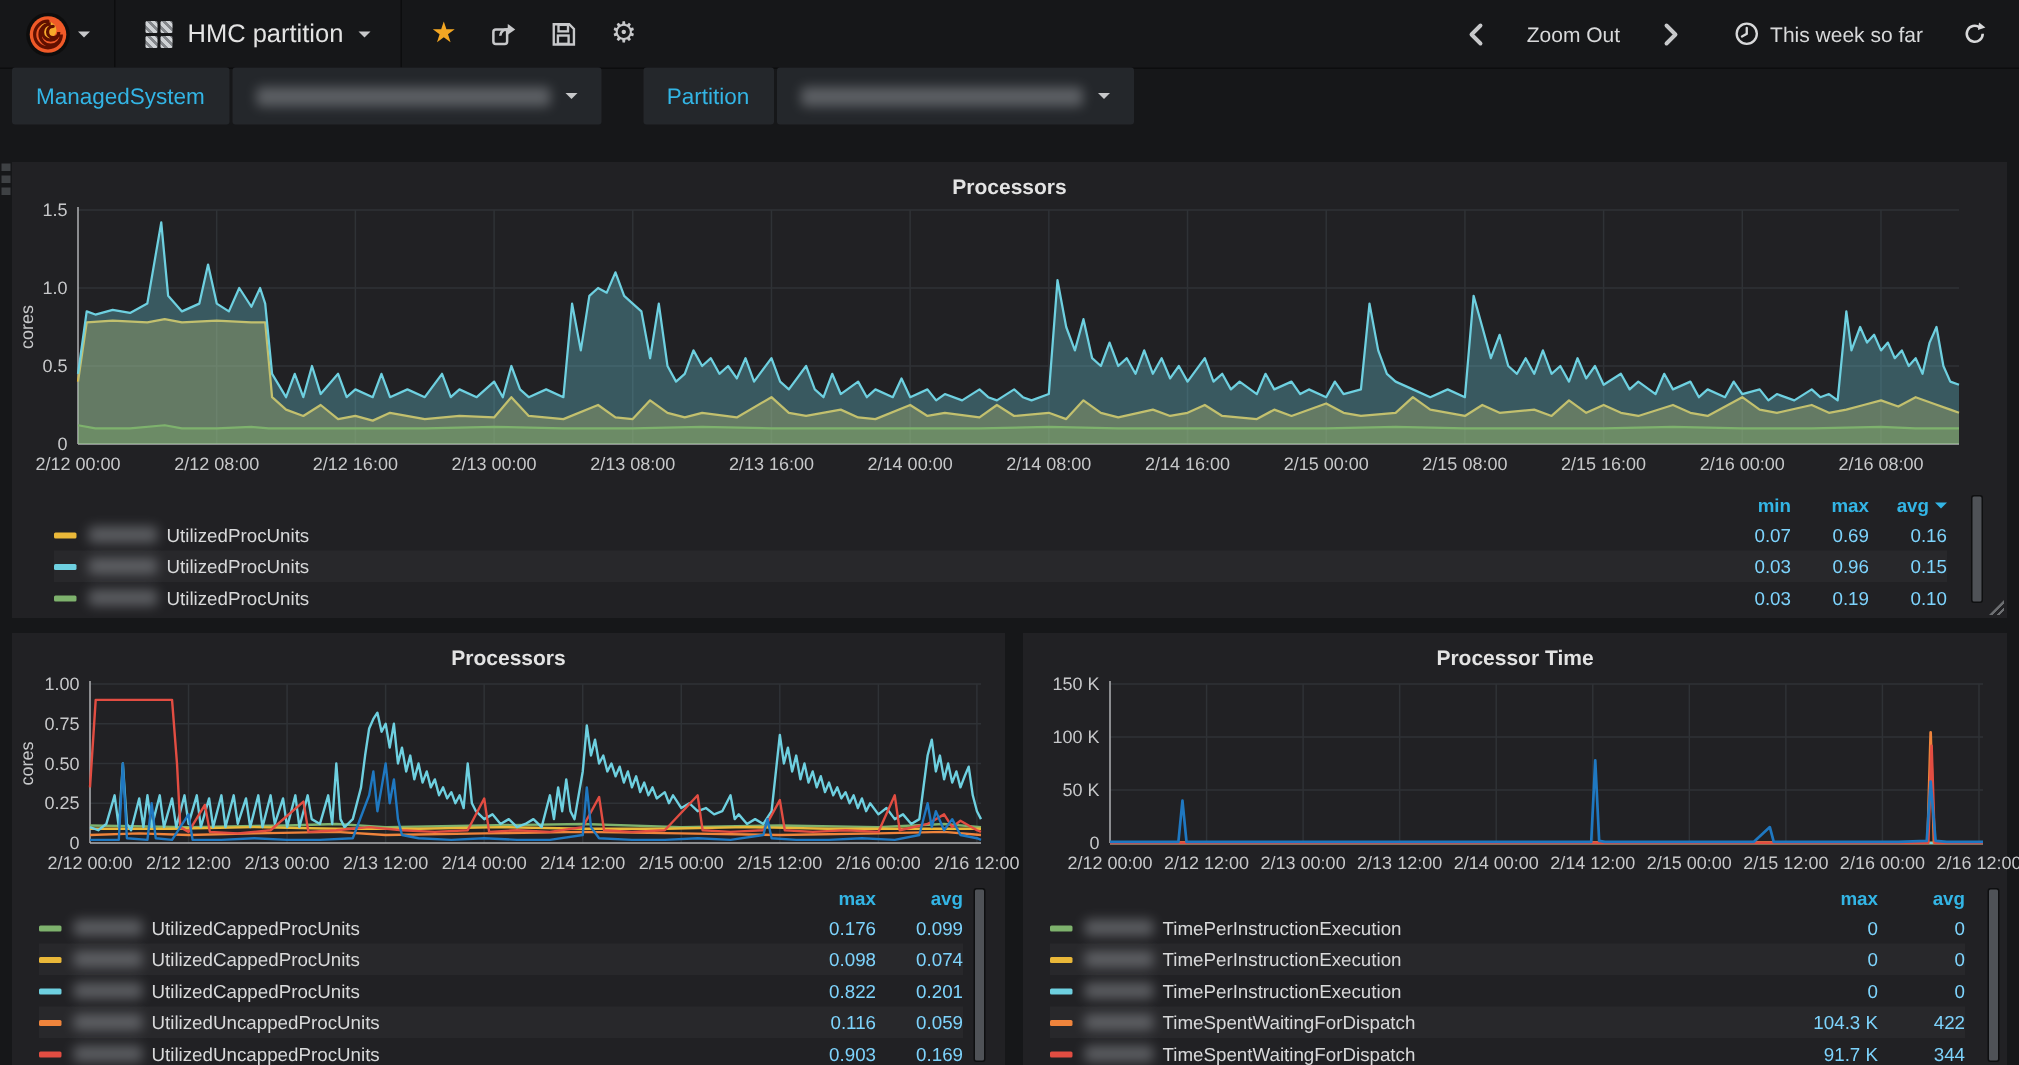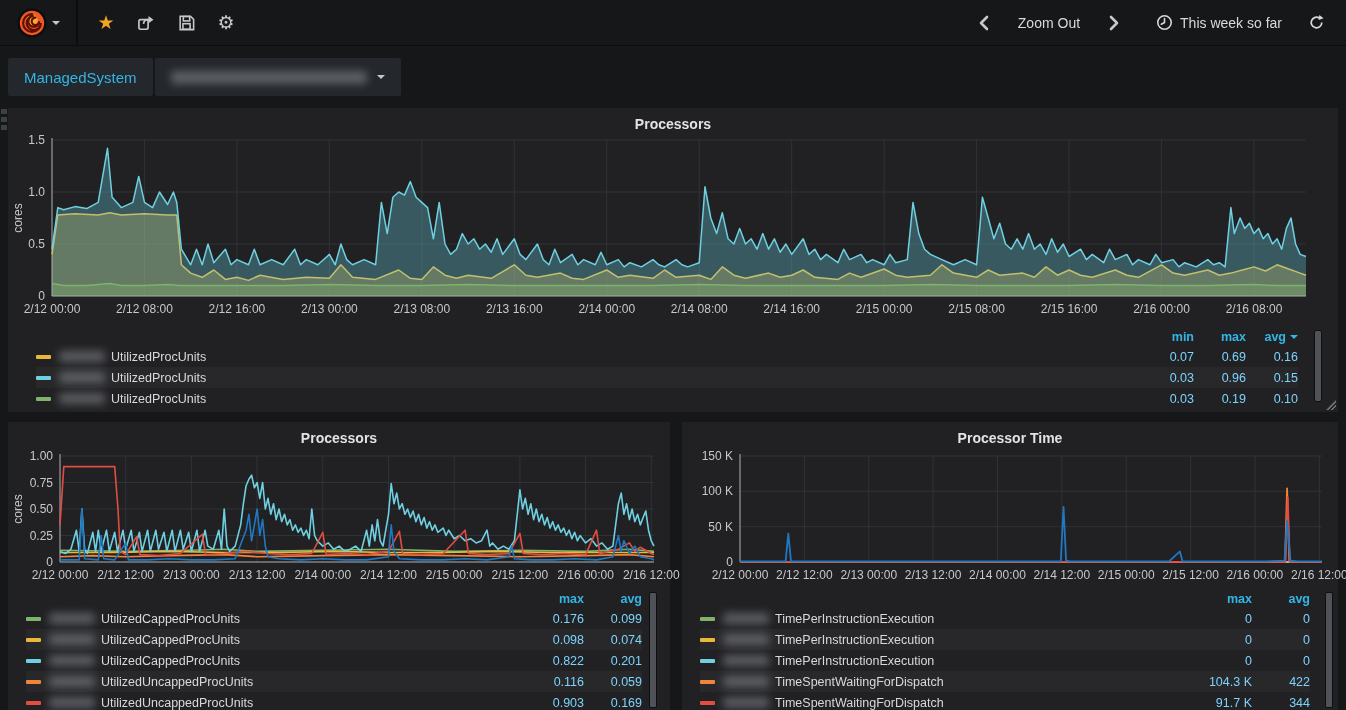--- a/index.html
+++ b/index.html
@@ -18,21 +18,21 @@
   .nav-actions { display:flex; align-items:center; gap:12px; padding:0 14px; height:46px; }
   .icon-btn { width:28px; height:28px; display:flex; align-items:center; justify-content:center; cursor:pointer; color:#c7c8ca; }
   .star-glyph { color:#f2a623; font-size:19px; line-height:1; }
   .gear-glyph { color:#c7c8ca; font-size:19px; line-height:1; }
   .nav-right { margin-left:auto; display:flex; align-items:center; gap:20px; padding-right:16px; }
   .nav-right .lbl { font-size:14px; color:#d8d9da; white-space:nowrap; }
   .tr-label { font-size:15px; }
   svg.mini { display:block; }
 
   
-  .var-row { position:absolute; left:8px; top:58px; display:flex; gap:28px; }
+  .var-row { position:absolute; left:8px; top:45px; display:flex; gap:28px; }
   .var-group { display:flex; gap:2px; }
   .var-label, .var-value { height:38px; background:#24272b; display:flex; align-items:center; padding:0 16px; border-radius:2px; }
   .var-label { color:#33b5e5; font-size:15px; }
   .var-value { cursor:pointer; gap:10px; }
   .blur-blob { background:#8b8e93; border-radius:3px; filter:blur(4px); opacity:.55; display:inline-block; }
   .var-value .blur-blob { height:13px; }
 
   
   .panel { position:absolute; background:#212124; }
   .panel-title { position:absolute; top:8px; left:0; right:0; text-align:center; font-size:14px; font-weight:bold; color:#e3e3e3; cursor:pointer; }
@@ -66,20 +66,30 @@
       <svg class="mini" width="30" height="30" viewBox="0 0 32 32">
         <circle cx="16" cy="16" r="15.5" fill="#0d0d0d"></circle>
         <circle cx="16" cy="16" r="13" fill="#f05a28"></circle>
         <circle cx="16" cy="13" r="6" fill="#f9ba2a" opacity="0.85"></circle>
         <path d="M16 6.5 a9.5 9.5 0 1 0 9.5 9.5 a7.6 7.6 0 1 1 -7.6 -7.6 a5.8 5.8 0 1 0 5.8 5.8 a4 4 0 1 1 -4 -4" fill="none" stroke="#611000" stroke-width="2.3" stroke-linecap="round"></path>
       </svg>
     </span>
     <span class="caret-down"></span>
   </div>
   <div class="nav-sep"></div>
+  <div class="dash-block">
+    <span class="squares-icon">
+        <i></i>
+        <i></i>
+        <i></i>
+        <i></i>
+      </span>
+    <span class="dash-title">HMC partition</span>
+    <span class="caret-down"></span>
+  </div>
   <div class="nav-sep"></div>
   <div class="nav-actions">
     <span class="icon-btn">
         <span class="star-glyph">★</span>
       </span>
     <span class="icon-btn">
       <svg class="mini" width="20" height="20" viewBox="0 0 24 24">
         <rect x="3.5" y="8" width="11" height="11.5" rx="2" fill="none" stroke="#c7c8ca" stroke-width="2"></rect>
         <path d="M9 13 q0.5-5.5 7-5.5" fill="none" stroke="#c7c8ca" stroke-width="2"></path>
         <path d="M15 3.5 L21 8 L15 12.2 Z" fill="#c7c8ca"></path>
@@ -122,20 +132,27 @@
       </svg>
     </span>
   </div>
 </div>
 
 <div class="var-row">
   <div class="var-group">
     <div class="var-label">ManagedSystem</div>
     <div class="var-value">
       <span class="blur-blob" style="width:196px"></span>
+      <span class="caret-down"></span>
+    </div>
+  </div>
+  <div class="var-group">
+    <div class="var-label">Partition</div>
+    <div class="var-value">
+      <span class="blur-blob" style="width:188px"></span>
       <span class="caret-down"></span>
     </div>
   </div>
 </div>
 
 <div class="menu-toggle">
     <i></i>
     <i></i>
     <i></i>
   </div>

